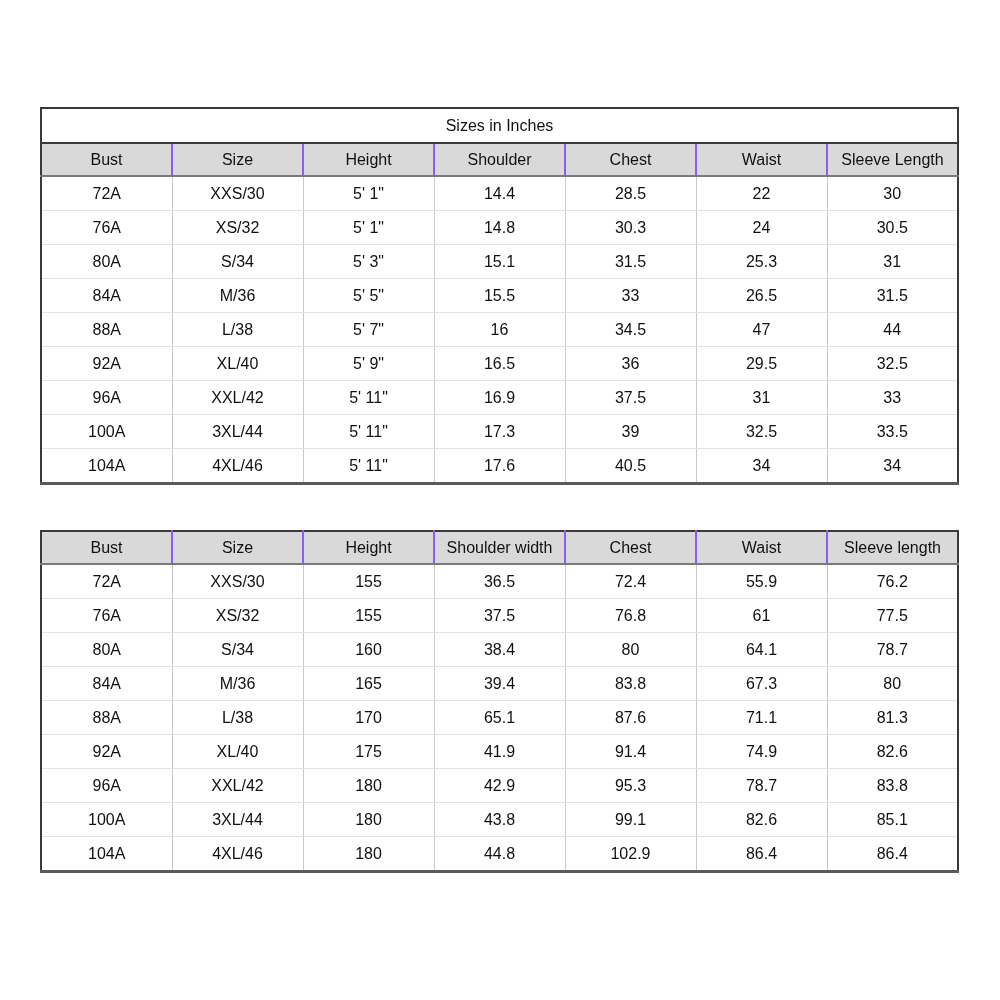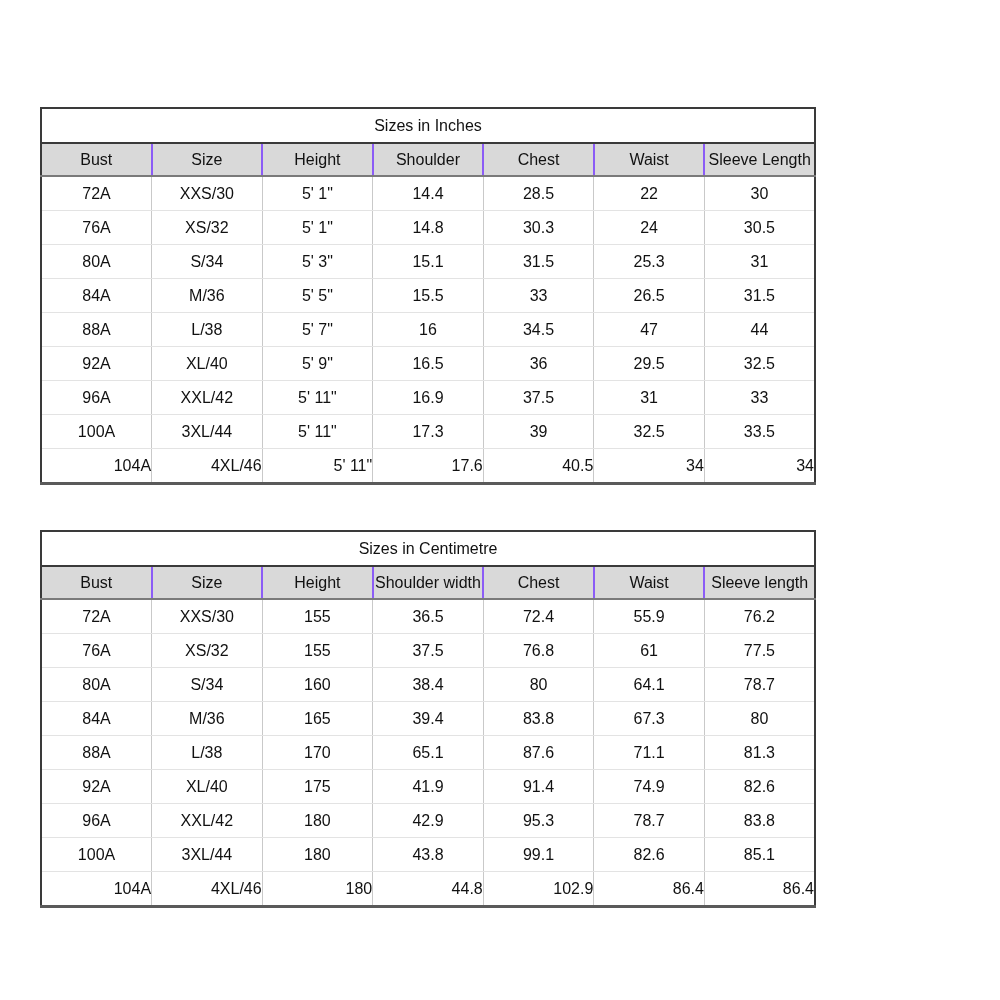--- a/index.html
+++ b/index.html
@@ -29,21 +29,21 @@
     font-weight: bold;
     font-size: 18px;
     letter-spacing: 0.6px;
     display: flex;
     align-items: center;
     justify-content: center;
   }
   table.size-table {
     position: absolute;
     left: 40px;
-    width: 776px;
+    width: 919px;
     border-collapse: collapse;
     table-layout: fixed;
     border: 2px solid #3a3a3a;
     border-bottom: 3px solid #5a5a5a;
     background: #ffffff;
     font-size: 16px;
   }
   #table-inches { top: 107px; }
   #table-cm { top: 530px; }
 
@@ -70,21 +70,21 @@
   table.size-table tbody td {
     height: 33px;
     text-align: center;
     vertical-align: middle;
     background: #ffffff;
     border-right: 1px solid #c9c9c9;
     border-bottom: 1px solid #e3e3e3;
     padding: 0;
   }
   table.size-table tbody td:last-child { border-right: none; }
-  table.size-table tbody tr:last-child td { border-bottom: none; text-align: right; }
+  table.size-table tbody tr:last-child td { border-bottom: none; }
 </style>
 </head>
 <body>
 
 <div class="stage">
 
 
   <table class="size-table" id="table-inches">
     <thead>
       <tr class="title-row">
@@ -180,23 +180,20 @@
           <td>17.6</td>
           <td>40.5</td>
           <td>34</td>
           <td>34</td>
         </tr>
       </tbody>
   </table>
 
   <table class="size-table" id="table-cm">
     <thead>
-      <tr class="title-row">
-        <th colspan="7">Sizes in Centimetre</th>
-      </tr>
       <tr class="header-row">
           <th>Bust</th>
           <th>Size</th>
           <th>Height</th>
           <th>Shoulder width</th>
           <th>Chest</th>
           <th>Waist</th>
           <th>Sleeve length</th>
         </tr>
     </thead>

